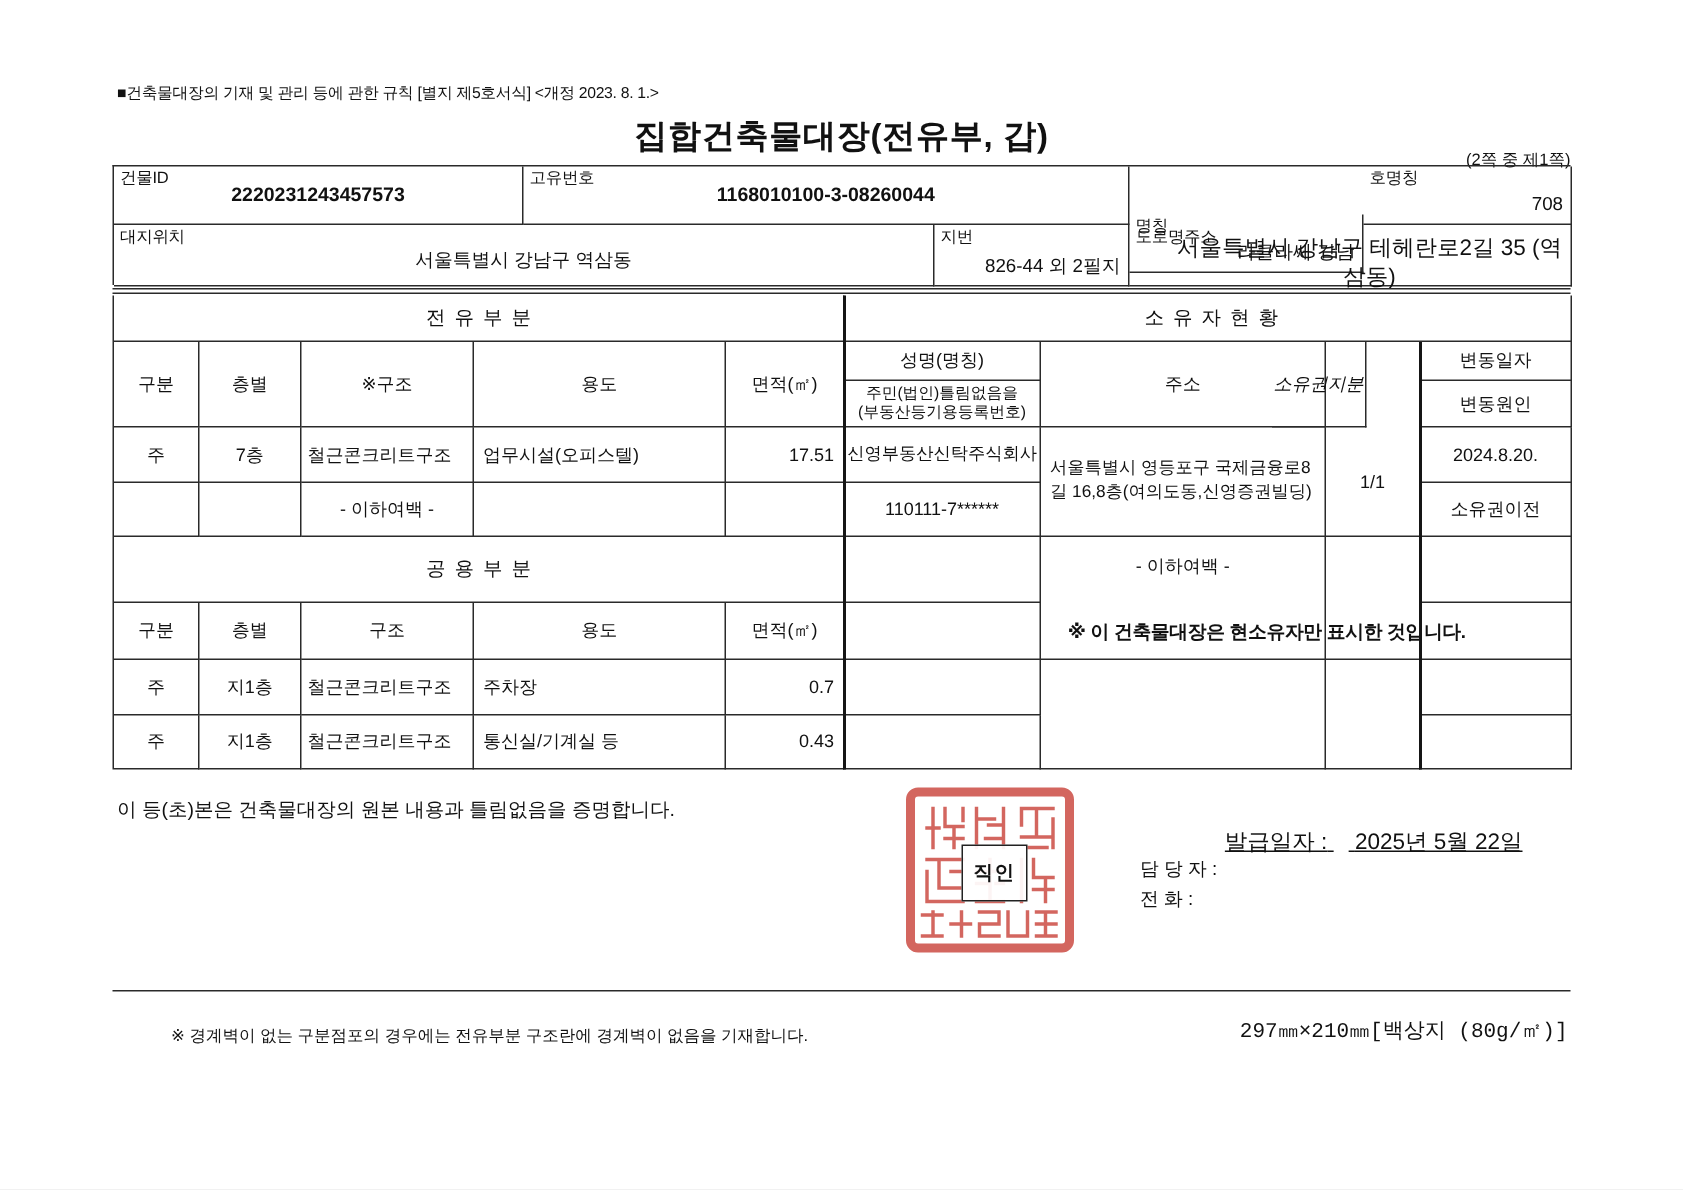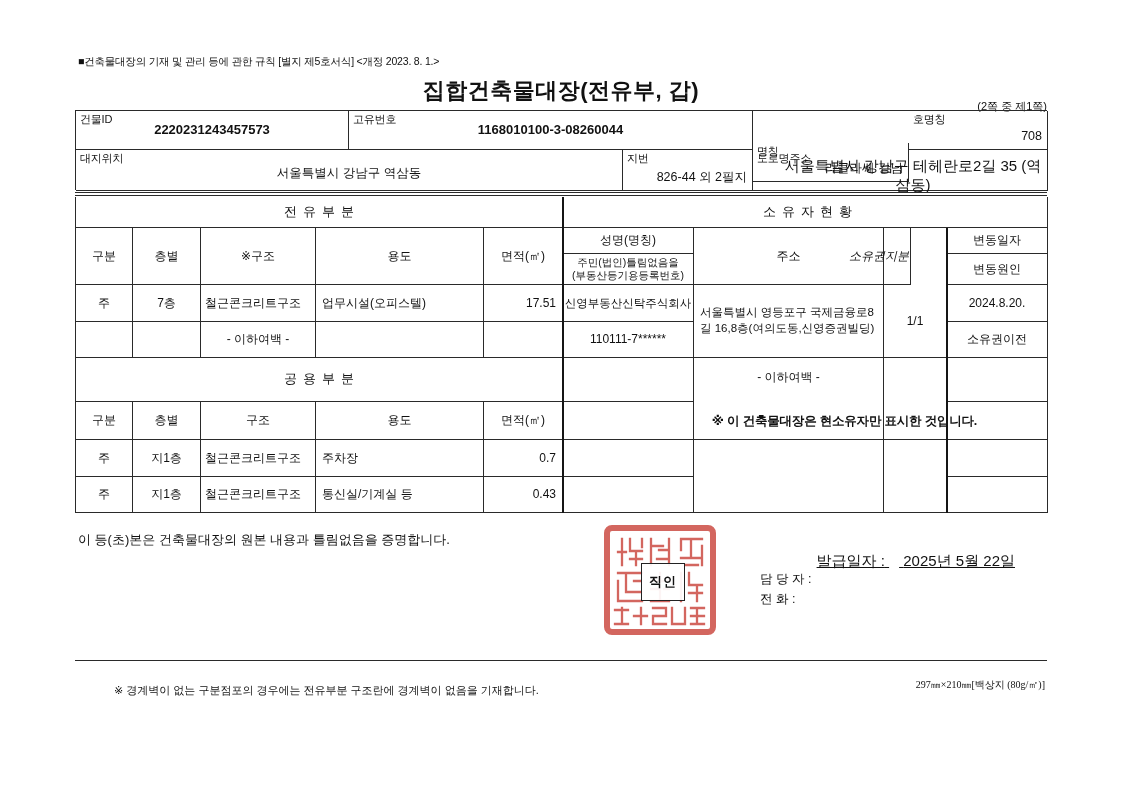--- a/index.html
+++ b/index.html
@@ -47,21 +47,21 @@
   .seal-box{
     position:absolute; left:38px; top:39px; width:42px; height:36px;
     background:rgba(255,255,255,0.93); border:1.5px solid #222;
     display:flex; align-items:center; justify-content:center;
     font-size:13px; font-weight:bold; letter-spacing:1px; color:#111;
   }
 
   
   .foot-line{left:75px; top:660px; width:972px; height:1px; background:var(--bc);}
   .foot-note{left:78px; top:683px; font-size:11px;margin-left:36px;}
-  .paper-spec{left:75px; width:970px; top:678px; text-align:right; font-size:10px; font-family:Liberation Serif, serif;}
+  .paper-spec{left:75px; width:970px; top:678px; text-align:right; font-size:14px; font-family:Liberation Mono, monospace;}
 </style>
 </head>
 <body>
 
 <div class="page">
 
   <div class="abs rule-note">■건축물대장의 기재 및 관리 등에 관한 규칙 [별지 제5호서식] &lt;개정 2023. 8. 1.&gt;</div>
 
   <div class="abs doc-title">집합건축물대장(전유부, 갑)</div>
   <div class="abs page-ind">(2쪽 중 제1쪽)</div>

